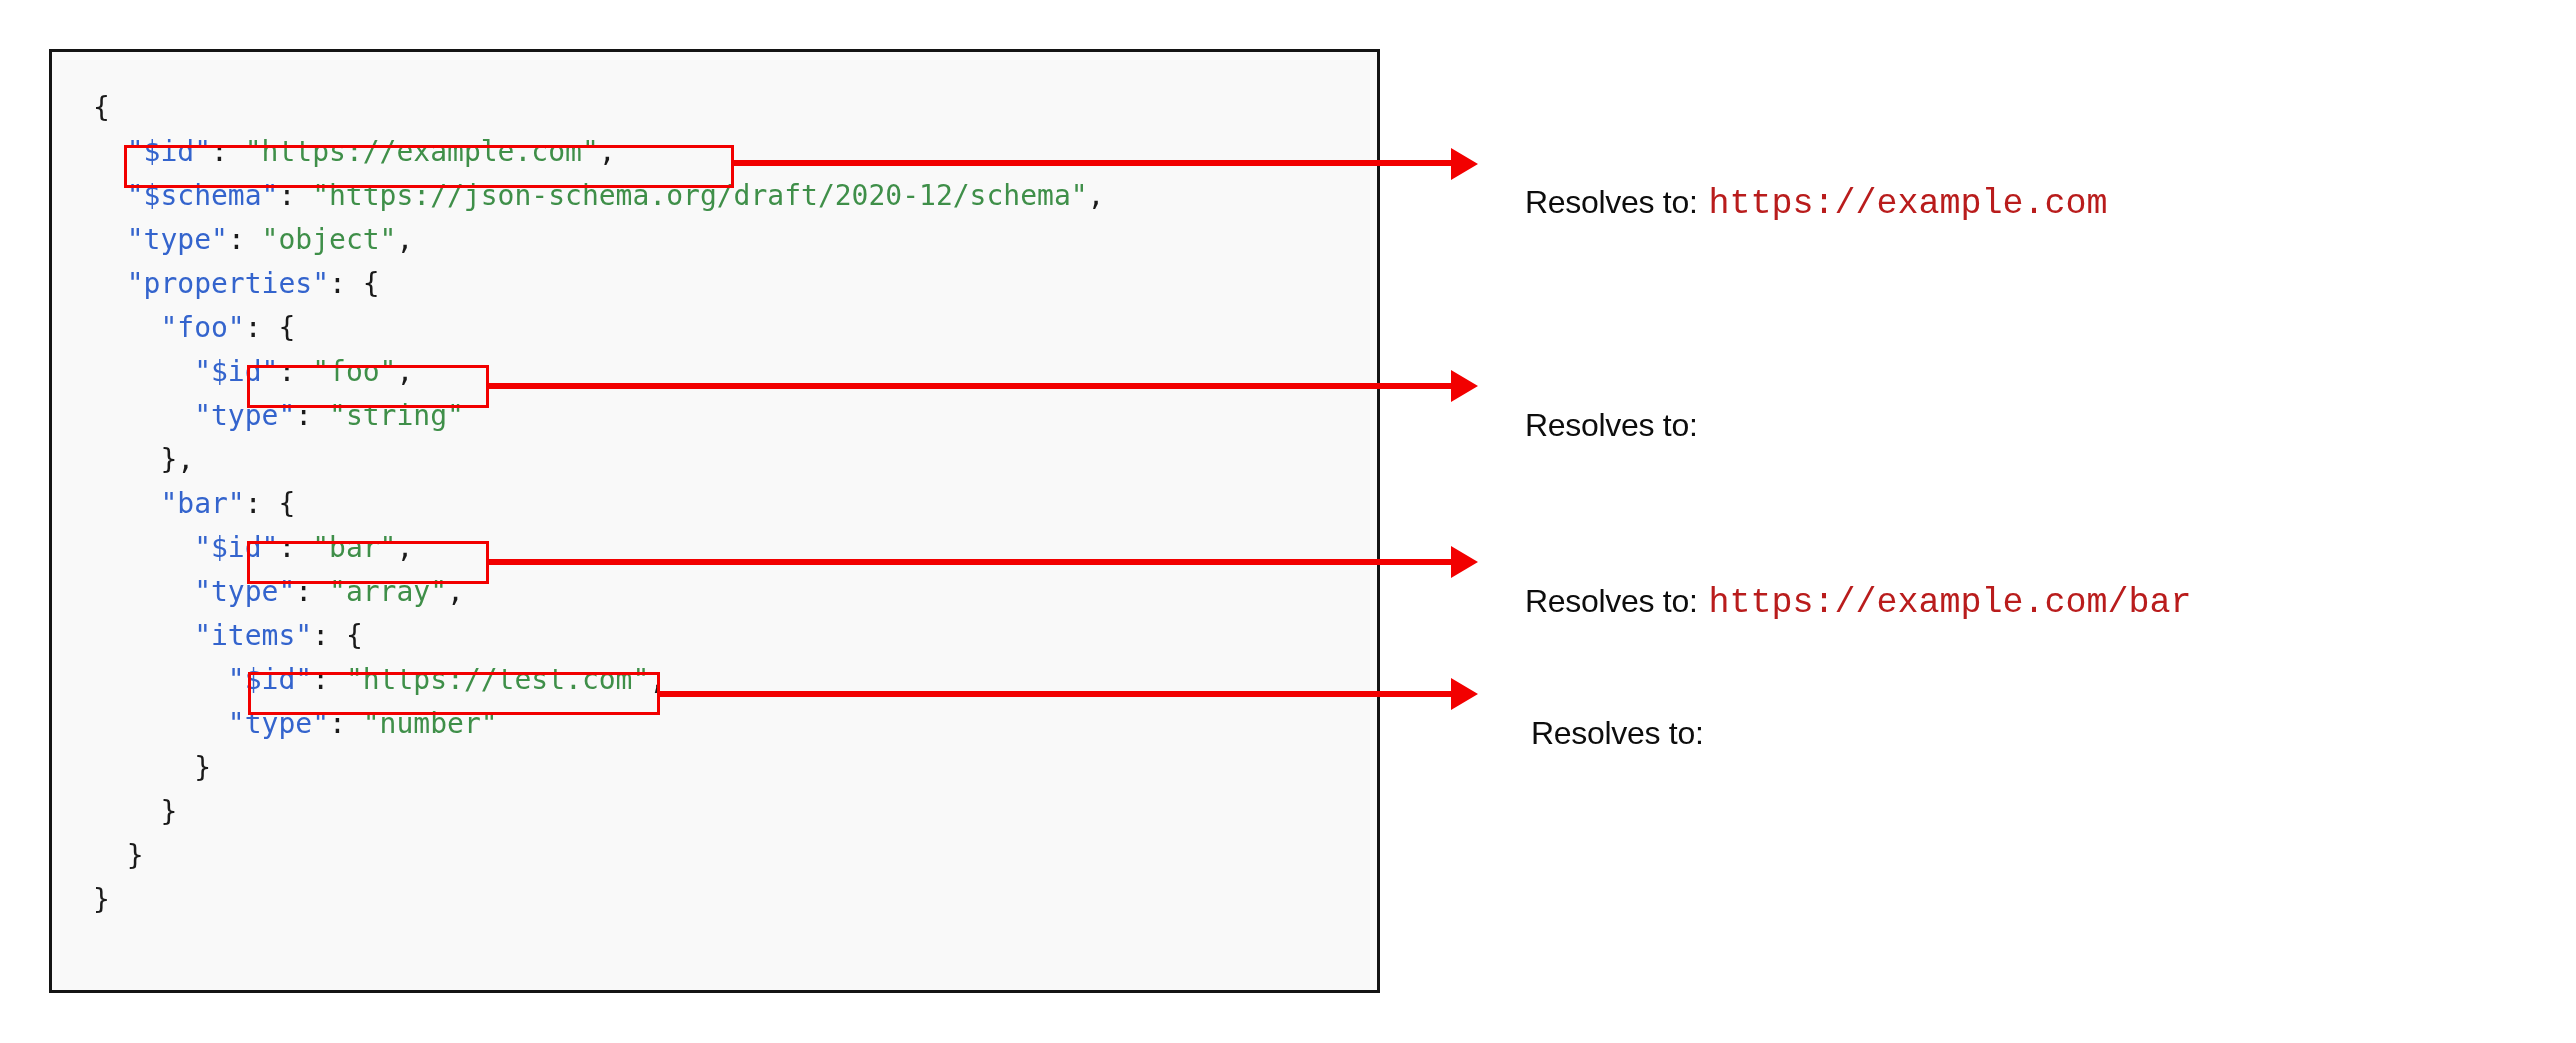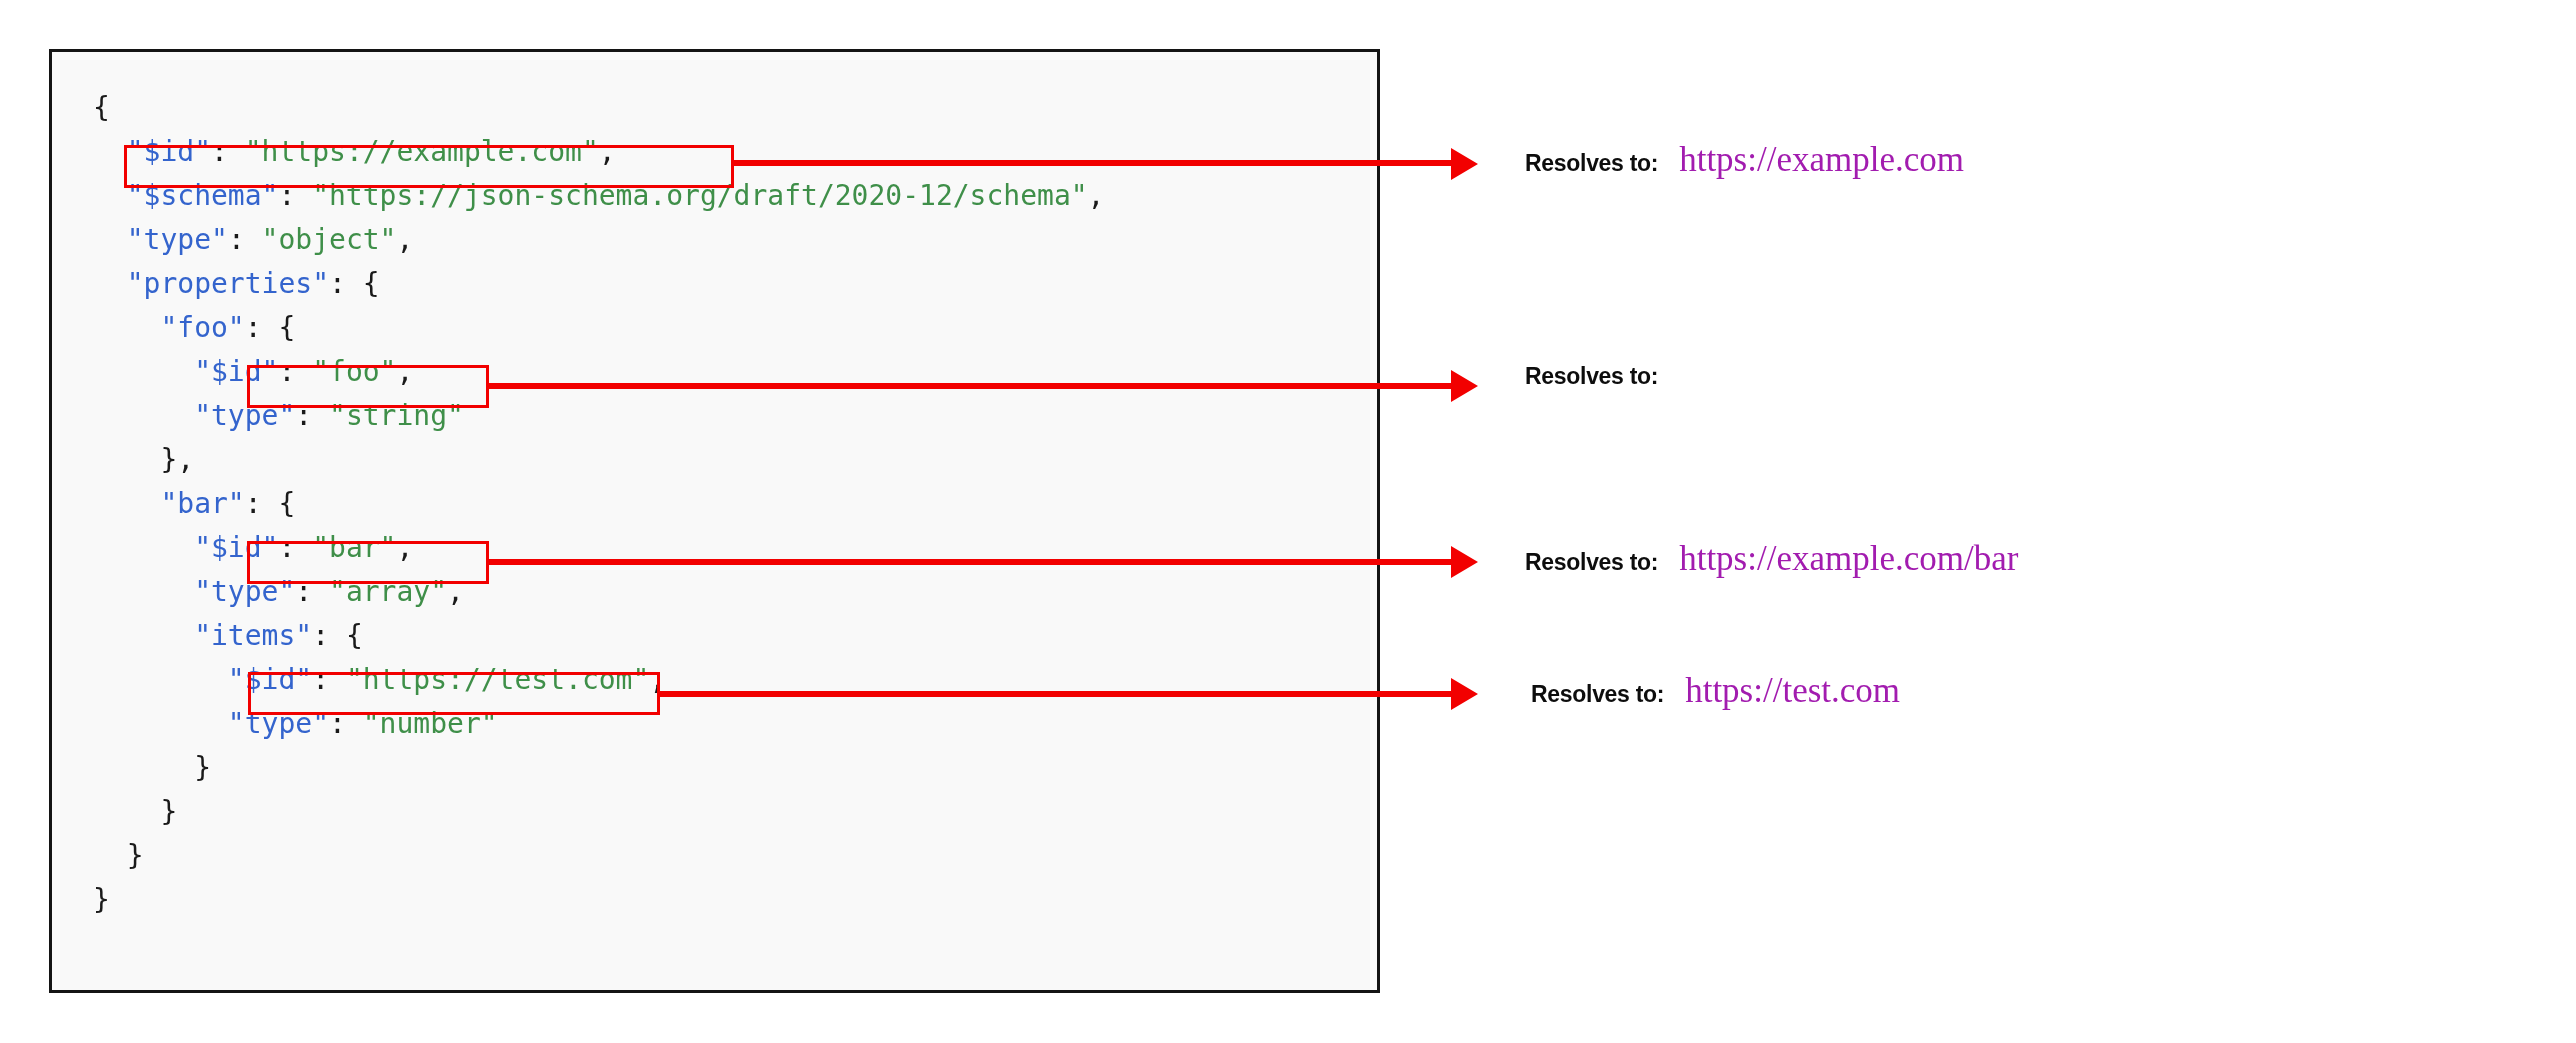--- a/index.html
+++ b/index.html
@@ -70,30 +70,31 @@
 
   
   .resolve-row {
     position: absolute;
     display: flex;
     align-items: baseline;
     white-space: nowrap;
   }
   .resolve-label {
     font-family: "Liberation Sans", sans-serif;
-    font-weight: bold;
-    font-size: 23px;
+    font-weight: normal;
+    font-size: 32px;
     color: #0d0d0d;
     letter-spacing: -0.3px;
+    margin-top: 44px;
   }
   .resolve-url {
-    font-family: Liberation Serif, serif;
+    font-family: Liberation Mono, monospace;
     font-size: 35px;
-    color: #a21caf;
-    margin-left: 21px;
+    color: #b91c1c;
+    margin-left: 11px;
   }
 </style>
 </head>
 <body>
 
 <div id="code-panel">
   <pre id="code-block"><span class="ln"><span class="p">{</span></span><span class="ln">  <span class="k">"$id"</span><span class="p">: </span><span class="s">"https://example.com"</span><span class="p">,</span></span><span class="ln">  <span class="k">"$schema"</span><span class="p">: </span><span class="s">"https://json-schema.org/draft/2020-12/schema"</span><span class="p">,</span></span><span class="ln">  <span class="k">"type"</span><span class="p">: </span><span class="s">"object"</span><span class="p">,</span></span><span class="ln">  <span class="k">"properties"</span><span class="p">: {</span></span><span class="ln">    <span class="k">"foo"</span><span class="p">: {</span></span><span class="ln">      <span class="k">"$id"</span><span class="p">: </span><span class="s">"foo"</span><span class="p">,</span></span><span class="ln">      <span class="k">"type"</span><span class="p">: </span><span class="s">"string"</span></span><span class="ln">    <span class="p">},</span></span><span class="ln">    <span class="k">"bar"</span><span class="p">: {</span></span><span class="ln">      <span class="k">"$id"</span><span class="p">: </span><span class="s">"bar"</span><span class="p">,</span></span><span class="ln">      <span class="k">"type"</span><span class="p">: </span><span class="s">"array"</span><span class="p">,</span></span><span class="ln">      <span class="k">"items"</span><span class="p">: {</span></span><span class="ln">        <span class="k">"$id"</span><span class="p">: </span><span class="s">"https://test.com"</span><span class="p">,</span></span><span class="ln">        <span class="k">"type"</span><span class="p">: </span><span class="s">"number"</span></span><span class="ln">      <span class="p">}</span></span><span class="ln">    <span class="p">}</span></span><span class="ln">  <span class="p">}</span></span><span class="ln"><span class="p">}</span></span></pre>
 </div>
 
 <div id="overlay-layer">
@@ -115,16 +116,15 @@
     </div>
     <div class="resolve-row" style="left: 1525px; top: 363px;">
       <span class="resolve-label">Resolves to:</span>
     </div>
     <div class="resolve-row" style="left: 1525px; top: 539px;">
       <span class="resolve-label">Resolves to:</span>
       <span class="resolve-url">https://example.com/bar</span>
     </div>
     <div class="resolve-row" style="left: 1531px; top: 671px;">
       <span class="resolve-label">Resolves to:</span>
-      <span class="resolve-url">https://test.com</span>
     </div>
   </div>
 
 
 </body></html>

